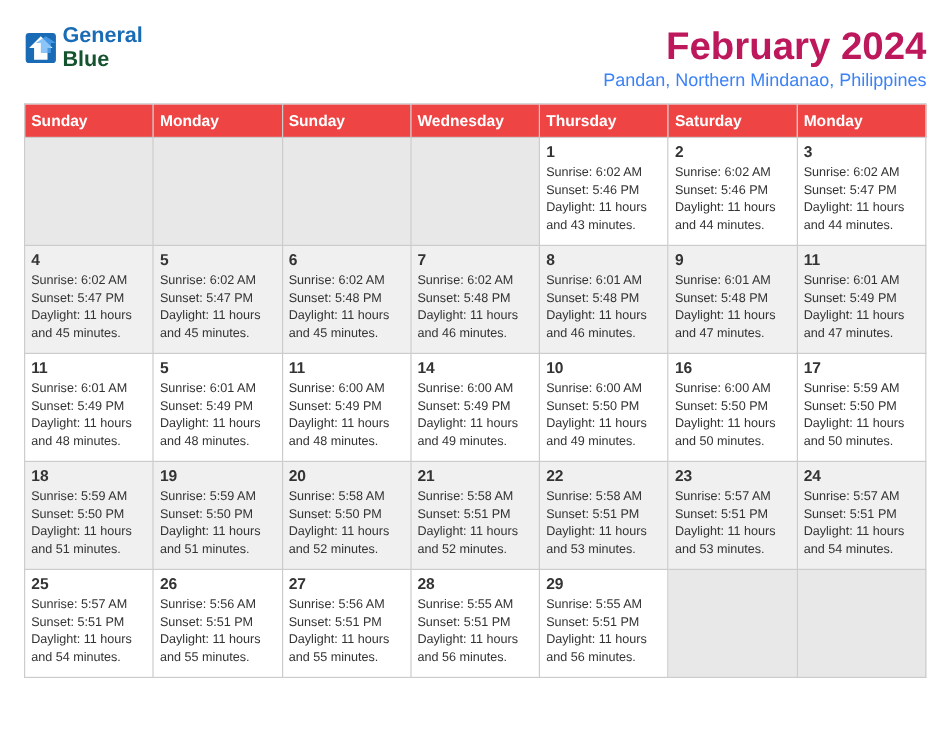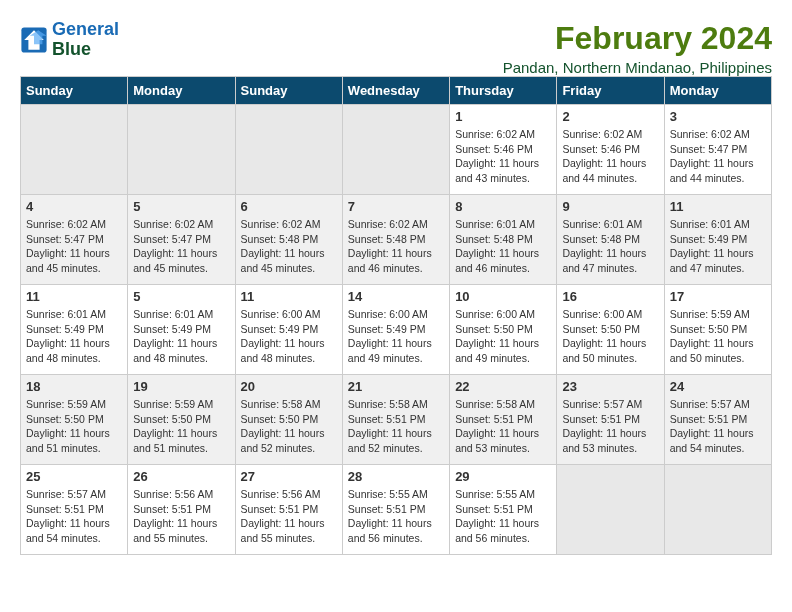--- a/index.html
+++ b/index.html
@@ -7,20 +7,21 @@
       font-family: Arial, sans-serif;
       background: #fff;
       width: 792px;
       min-height: 612px;
       padding: 20px;
     }
     .header {
       display: flex;
       justify-content: space-between;
       align-items: flex-start;
+      margin-bottom: 10px;
     }
     .logo {
       display: flex;
       align-items: center;
       gap: 4px;
     }
     .logo-text {
       font-size: 18px;
       font-weight: bold;
       color: #333;
@@ -32,34 +33,34 @@
     .logo-icon {
       width: 28px;
       height: 28px;
     }
     .title-block {
       text-align: right;
     }
     .month-title {
       font-size: 32px;
       font-weight: bold;
-      color: #4d7c0f;
+      color: #be185d;
     }
     .subtitle {
       font-size: 15px;
-      color: #14532d;
+      color: #3b82f6;
       margin-top: 2px;
     }
     table {
       width: 100%;
       border-collapse: collapse;
       font-size: 11px;
     }
     thead tr {
-      background-color: #0c4a6e;
+      background-color: #ef4444;
       color: #fff;
     }
     thead th {
       padding: 6px 5px;
       text-align: left;
       font-size: 13px;
       font-weight: bold;
       border: 1px solid #ccc;
     }
     tbody tr {
@@ -118,21 +119,21 @@
 </div>
 
 <table>
   <thead>
     <tr>
     <th>Sunday</th>
         <th>Monday</th>
         <th>Sunday</th>
         <th>Wednesday</th>
         <th>Thursday</th>
-        <th>Friday</th>
+        <th>Saturday</th>
         <th>Monday</th>
       </tr>
   </thead>
   <tbody id="calendar-body">
   <tr>
         <td class="empty-cell"></td>
         <td class="empty-cell"></td>
         <td class="empty-cell"></td>
         <td class="empty-cell"></td>
         <td>

